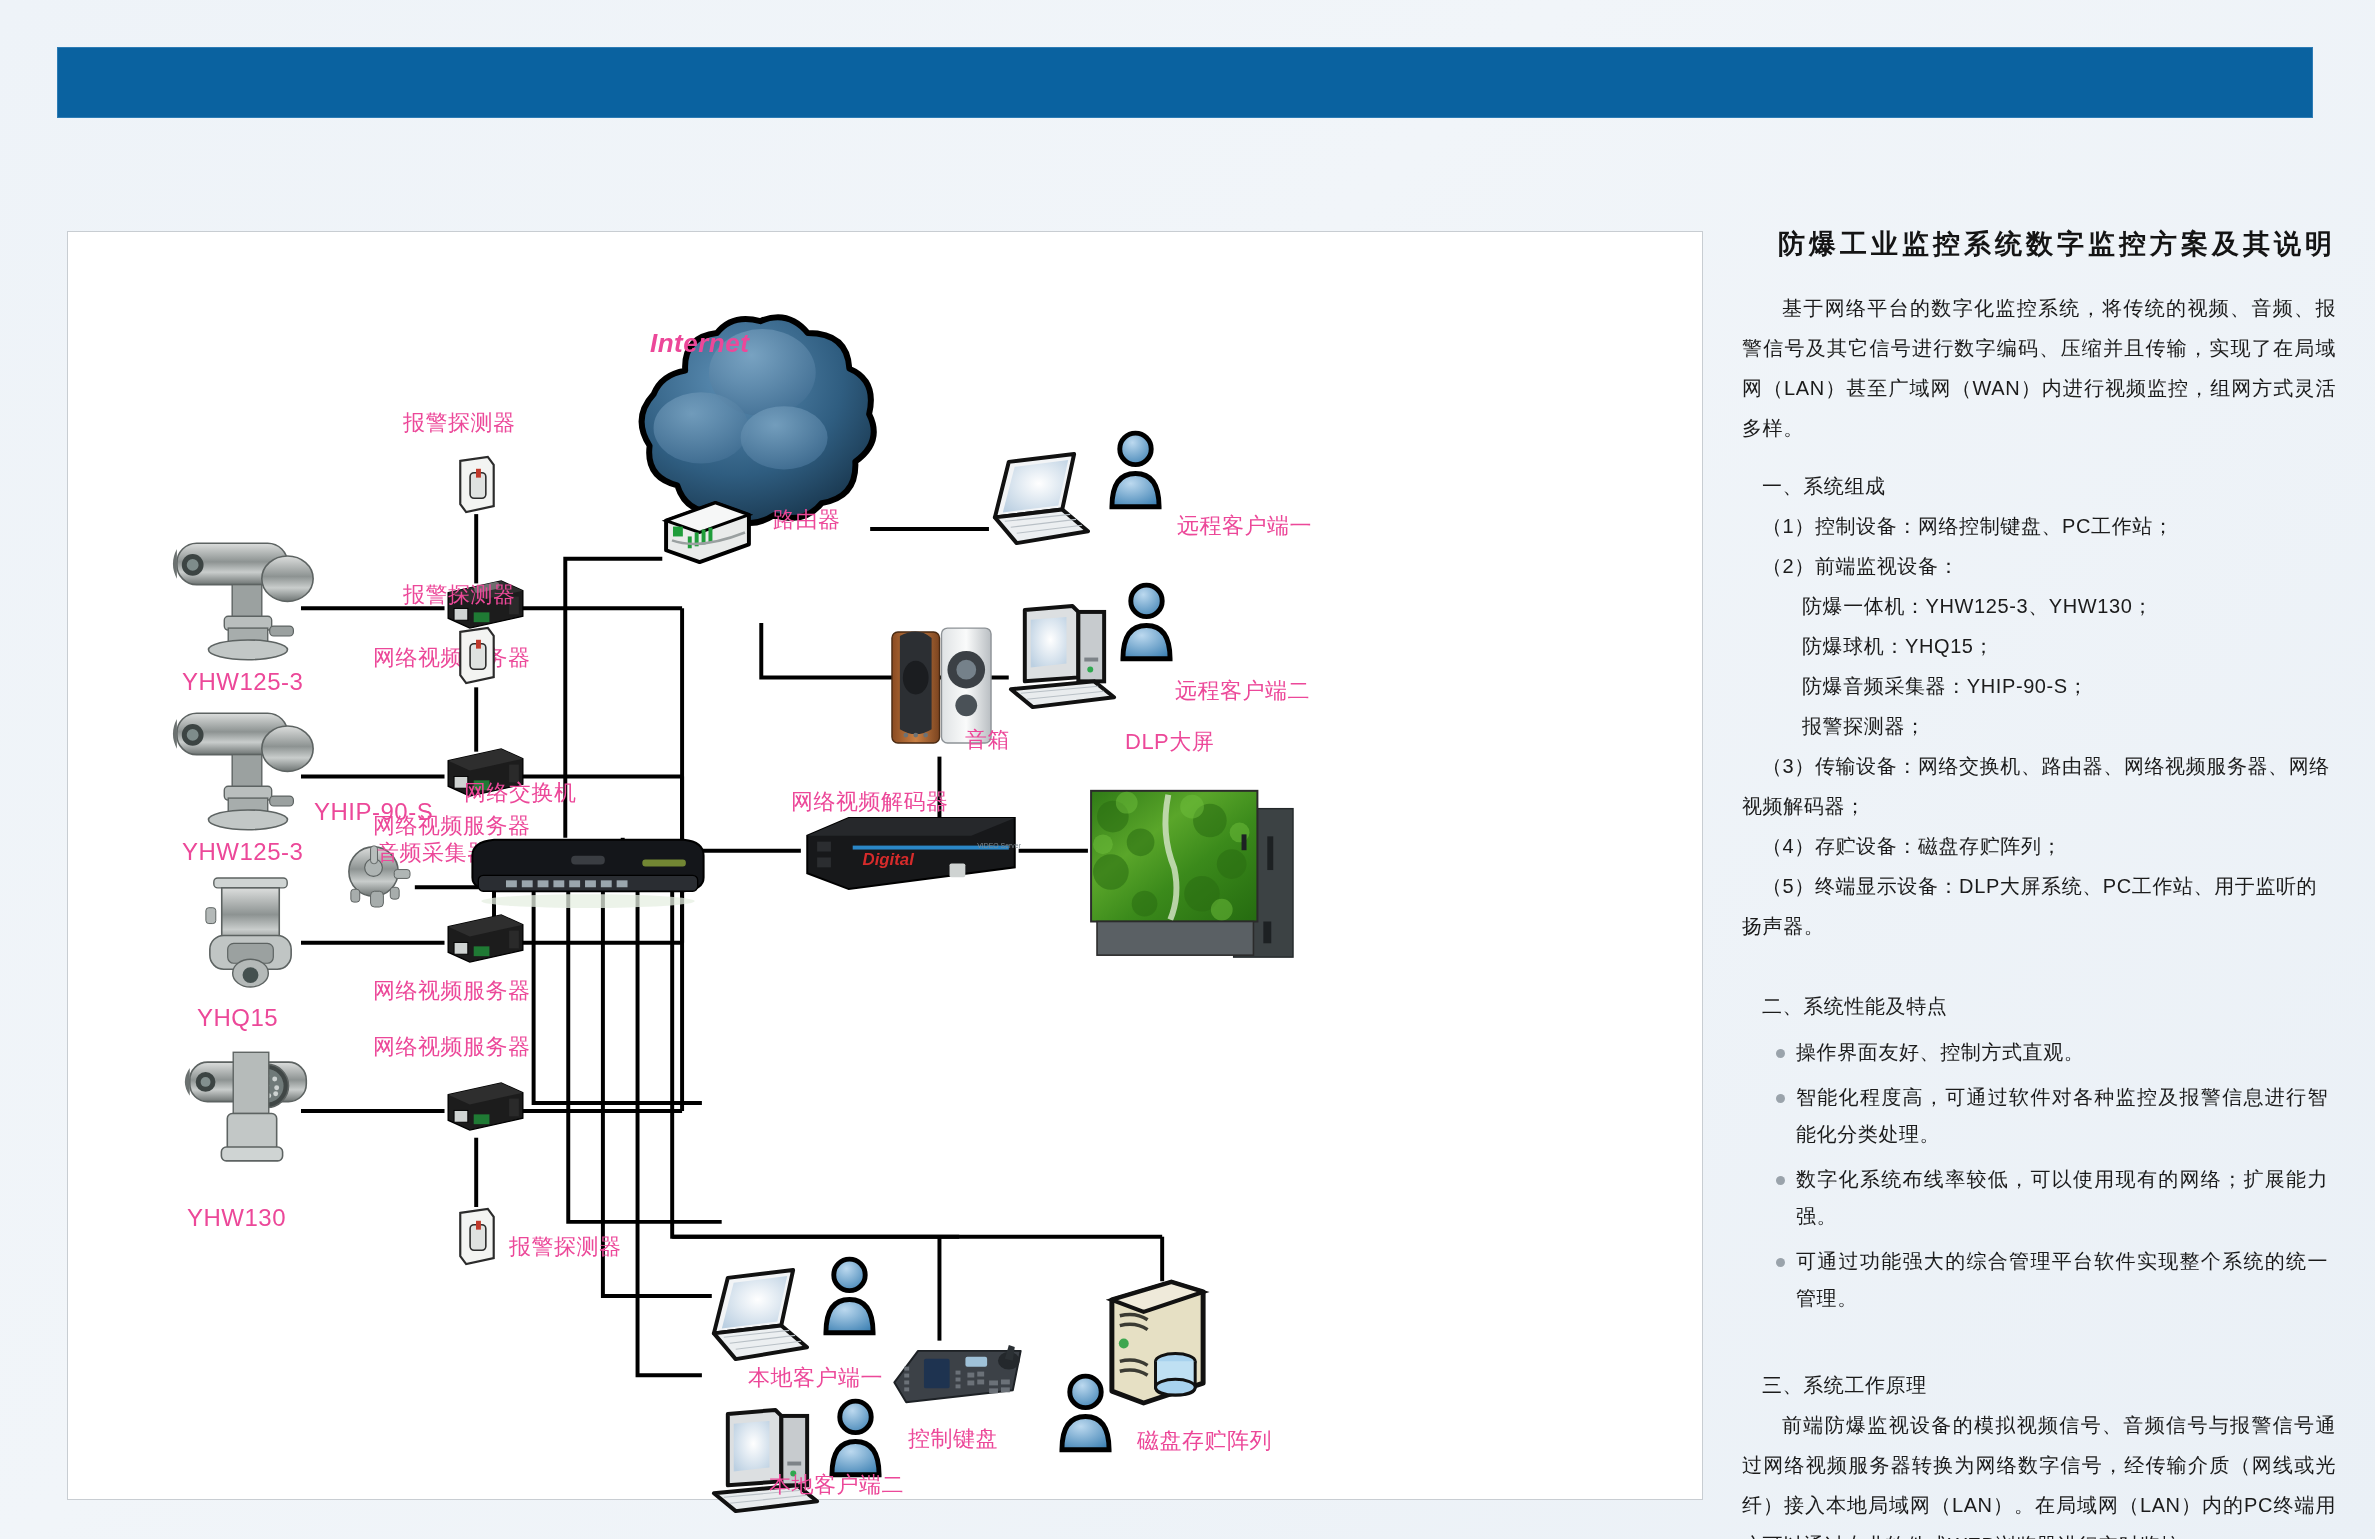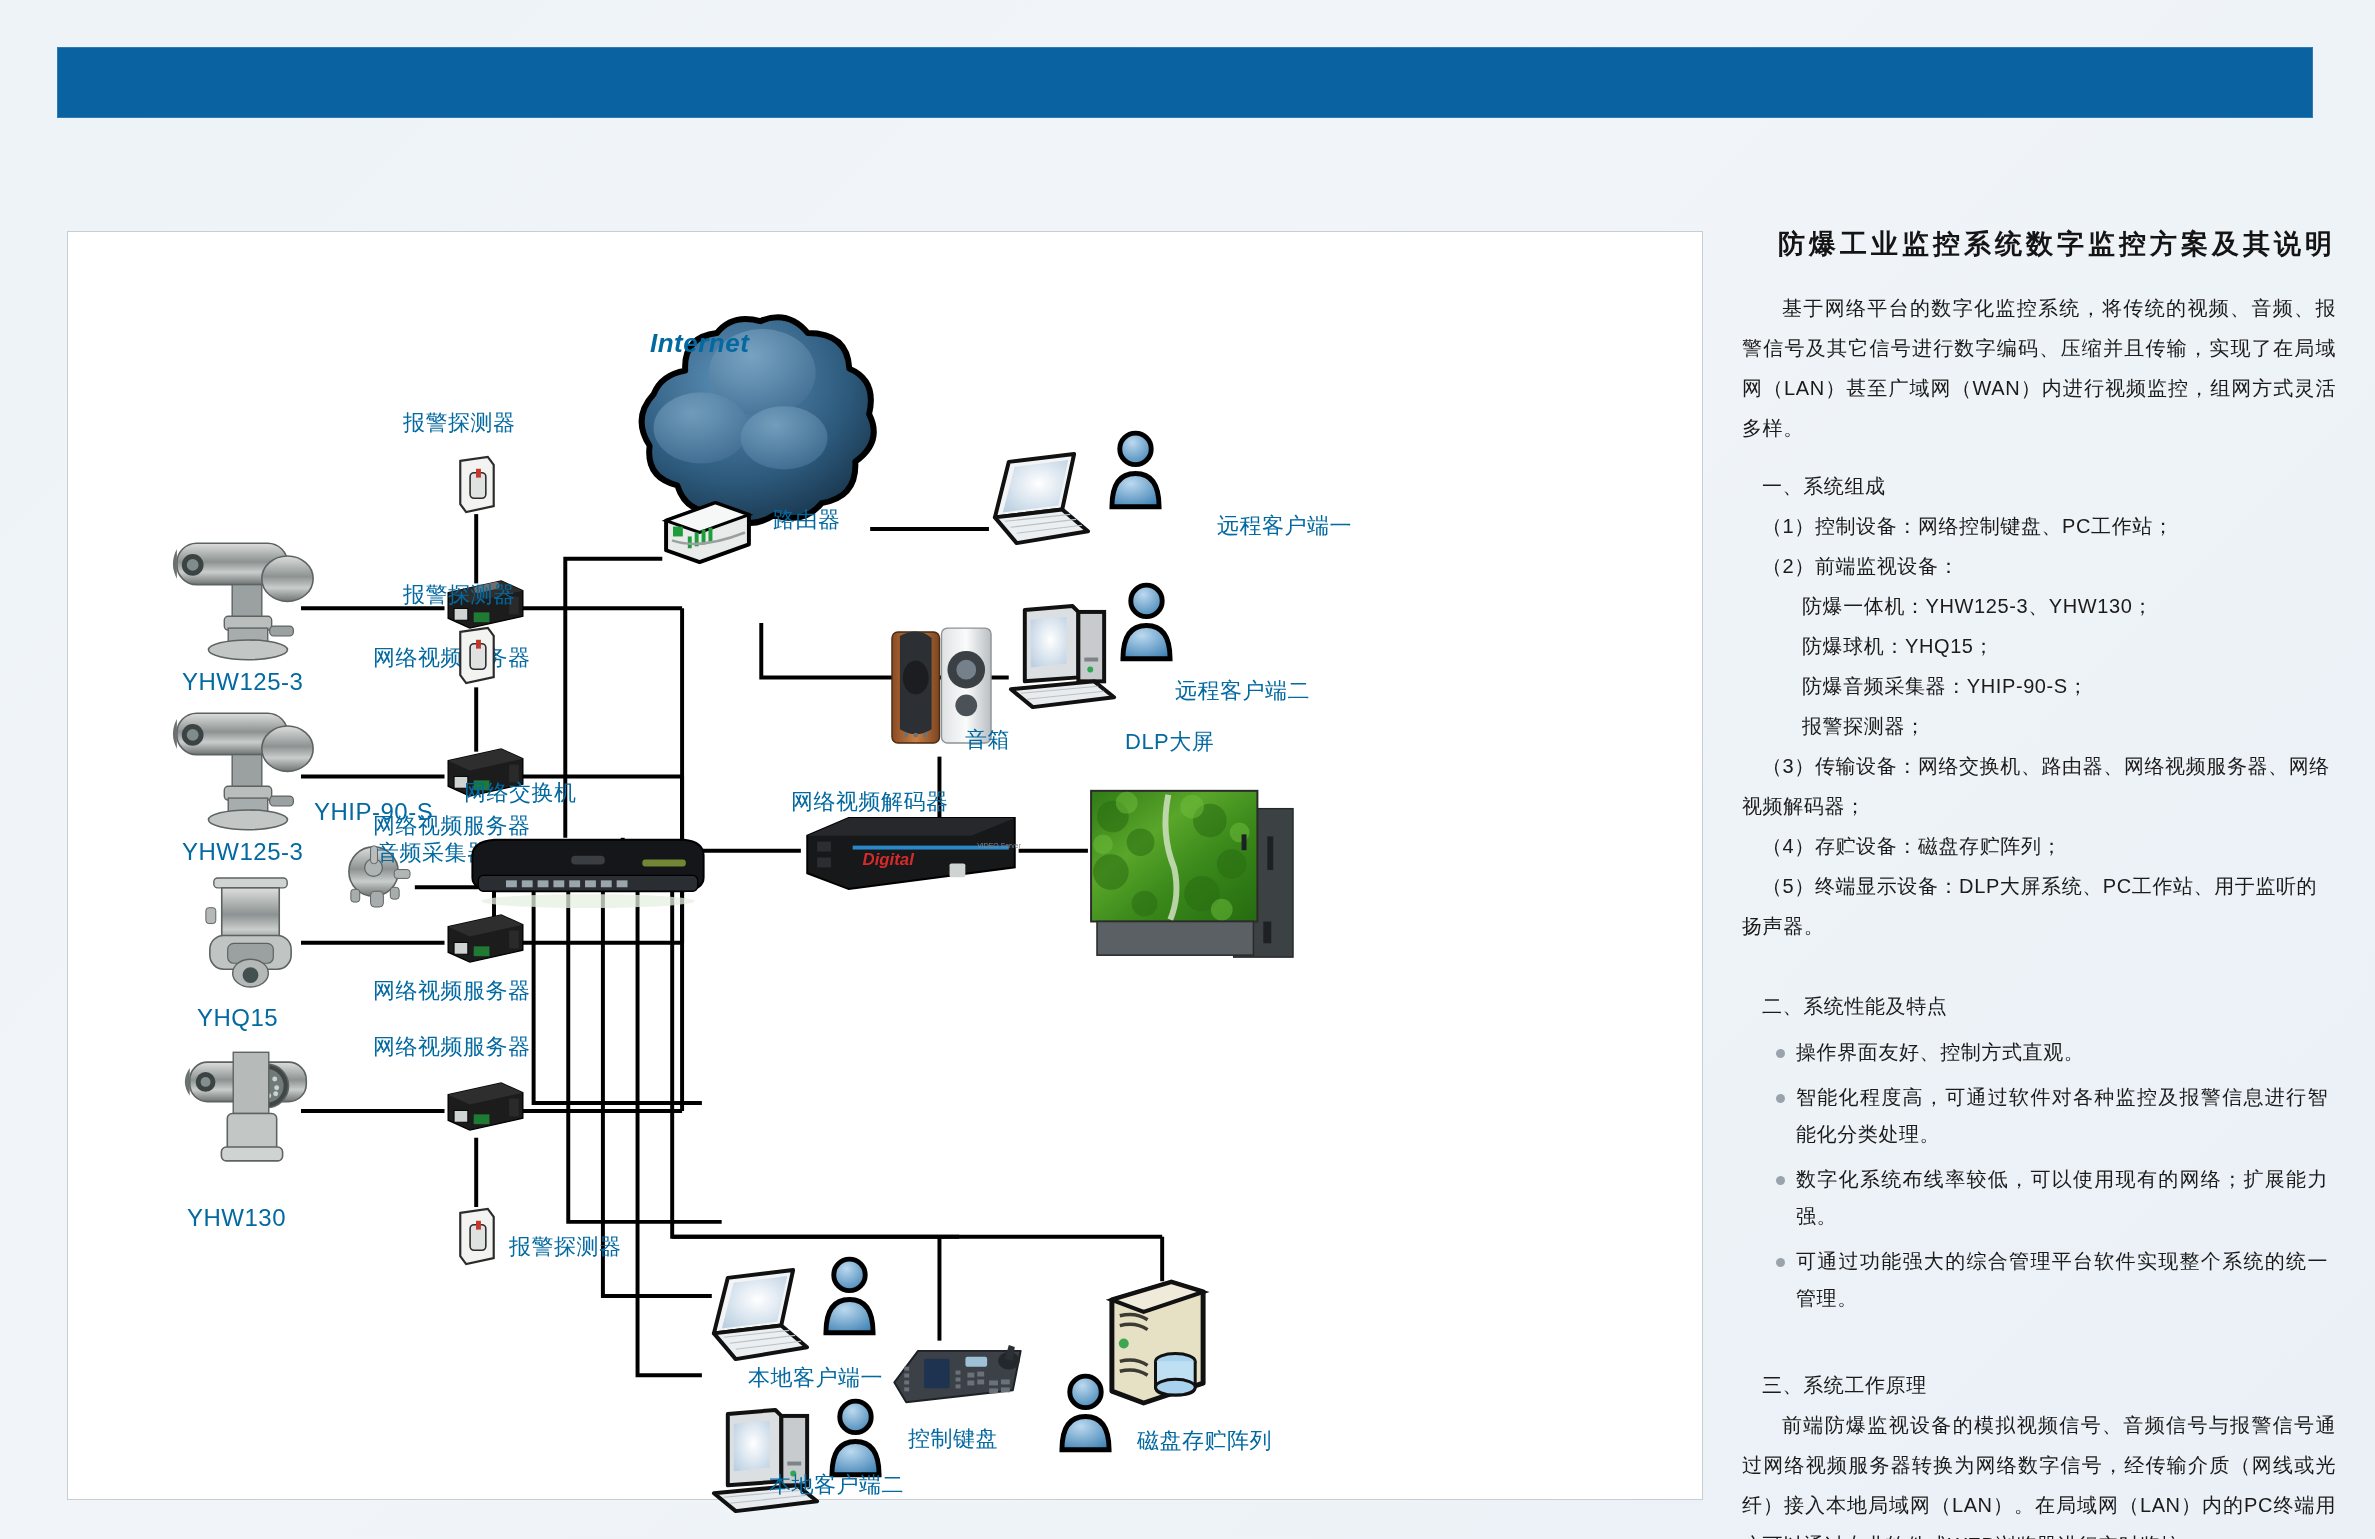--- a/index.html
+++ b/index.html
@@ -14,21 +14,21 @@
     background:#0a62a0;border:1px solid #2d7cb5;
   }
   
   .diagram-panel{
     position:absolute;left:67px;top:231px;width:1636px;height:1269px;
     background:#ffffff;border:1px solid #c8cdd2;box-sizing:border-box;
   }
   .dg{position:absolute;}
   .lbl{
     position:absolute;font-family:"Liberation Sans","DejaVu Sans",sans-serif;
-    color:#0369a1;white-space:nowrap;font-size:22px;letter-spacing:0.5px;
+    color:#ec4899;white-space:nowrap;font-size:22px;letter-spacing:0.5px;
   }
   .lbl.lat{font-size:24px;}
   svg.wires{position:absolute;left:0;top:0;width:1636px;height:1269px;pointer-events:none;}
   
   .text-col{
     position:absolute;left:1742px;top:226px;width:594px;height:1287px;
     color:#1b1b1b;
   }
   .doc-title{
     font-size:27px;font-weight:bold;letter-spacing:4px;text-align:right;
@@ -447,21 +447,21 @@
       <defs>
           <radialGradient id="av" cx=".4" cy=".3" r=".8">
         <stop offset="0" stop-color="#bcd9ef"></stop>
             <stop offset="1" stop-color="#3f82b4"></stop>
       </radialGradient>
         </defs>
       <circle cx="28" cy="21" r="16" fill="url(#av)" stroke="#000" stroke-width="5"></circle>
       <path d="M4 80 Q4 46 28 46 Q52 46 52 80 Z" fill="url(#av)" stroke="#000" stroke-width="5"></path>
     </svg>
   </div>
-  <div class="lbl" style="left:1109px;top:279px;margin-left:40px;">远程客户端一</div>
+  <div class="lbl" style="left:1109px;top:279px;">远程客户端一</div>
 
   <div class="dg" style="left:931px;top:372px;">
     <svg width="125" height="119" viewBox="0 0 126 120">
       <path d="M26 6 L74 2 L80 8 L80 74 L26 78 Z" fill="#dcdfe1" stroke="#111" stroke-width="4" stroke-linejoin="round"></path>
       <path d="M32 16 L68 13 L68 60 L32 64 Z" fill="url(#scr)"></path>
       <rect x="80" y="8" width="26" height="70" fill="#c7cbce" stroke="#111" stroke-width="4"></rect>
       <rect x="86" y="54" width="14" height="4" fill="#7d8388"></rect>
       <circle cx="92" cy="66" r="3" fill="#2fa84f"></circle>
       <path d="M12 86 L96 78 L116 94 L34 104 Z" fill="#e9ecee" stroke="#111" stroke-width="4" stroke-linejoin="round"></path>
       <g stroke="#b9c0c6" stroke-width="1.1">

